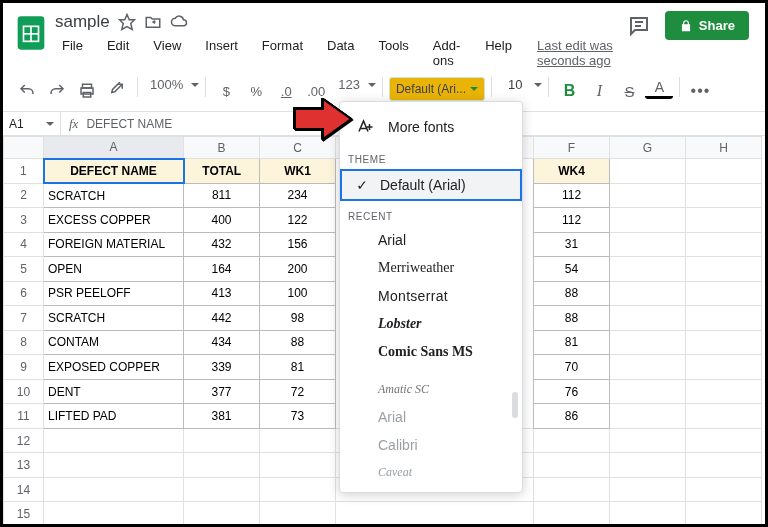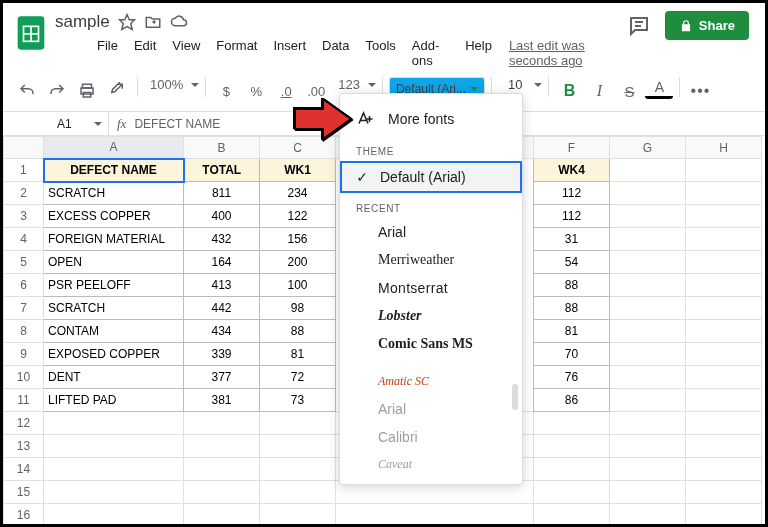--- a/index.html
+++ b/index.html
@@ -22,21 +22,21 @@
   }
   .doc-icon {
     width: 36px; height: 44px;
     display: flex; align-items: center; justify-content: center;
   }
   .doc-icon svg { width: 32px; height: 40px; }
   .title-col { margin-left: 6px; flex: 1; }
   .title-row { display: flex; align-items: center; gap: 8px; height: 22px; }
   .doc-title { font-size: 17px; color: #3c4043; }
   .title-icon { width: 18px; height: 18px; color: #5f6368; }
-  .menubar { display: flex; gap: 2px; margin-top: 2px; margin-left: 35px; }
+  .menubar { display: flex; gap: 10px; margin-top: 2px; }
   .menu-item { padding: 3px 7px; font-size: 13px; color: #202124; cursor: pointer; border-radius: 3px; }
   .last-edit { color: #5f6368; text-decoration: underline; margin-left: 8px; font-size: 13px; padding: 3px 0; }
   .right-actions { display: flex; align-items: center; gap: 14px; margin-left: auto; }
   .comment-icon { width: 24px; height: 24px; color: #5f6368; }
   .share-btn {
     background: #1e8e3e; color: #fff; font-weight: 600;
     padding: 7px 14px; border-radius: 4px; border: none;
     display: flex; align-items: center; gap: 6px; font-size: 13px;
     cursor: pointer;
   }
@@ -47,72 +47,72 @@
     padding: 6px 10px;
     border-bottom: 1px solid #e0e0e0;
     position: relative;
   }
   .tb-btn { width: 28px; height: 28px; display: flex; align-items: center; justify-content: center; color: #5f6368; border-radius: 3px; cursor: pointer; }
   .tb-sep { width: 1px; height: 20px; background: #dadce0; margin: 0 4px; }
   .tb-text { font-size: 13px; color: #5f6368; padding: 0 6px; }
   .zoom { display: flex; align-items: center; gap: 2px; }
   .font-combo {
     display: flex; align-items: center; gap: 4px;
-    border: 1px solid #cde5cd; background: #0ea5e9;
+    border: 1px solid #cde5cd; background: #eab308;
     padding: 4px 6px; border-radius: 3px;
     font-size: 12px; color: #3c4043; cursor: pointer;
   }
   .fontsize { padding: 0 10px; color: #3c4043; font-size: 13px; }
   .bold { color: #1e8e3e; font-weight: 700; font-size: 16px; }
   
   .fxbar {
     display: flex; align-items: center;
     border-bottom: 1px solid #e0e0e0;
     height: 24px;
   }
-  .namebox { width: 58px; font-size: 12px; padding: 0 6px; display: flex; align-items: center; justify-content: space-between; border-right: 1px solid #e0e0e0; height: 100%; margin-left: 48px; }
+  .namebox { width: 58px; font-size: 12px; padding: 0 6px; display: flex; align-items: center; justify-content: space-between; border-right: 1px solid #e0e0e0; height: 100%; }
   .fx { font-style: italic; font-family: serif; color: #5f6368; padding: 0 8px; }
   .fxval { font-size: 12px; color: #5f6368; }
   
   .grid-wrap { display: flex; height: calc(100% - 130px); }
   .grid { border-collapse: collapse; table-layout: fixed; }
   .grid th, .grid td { border: 1px solid #e0e0e0; font-size: 12px; height: 21px; padding: 0 4px; overflow: hidden; white-space: nowrap; background:#fff; }
   .grid thead th { background: #f8f9fa; color: #5f6368; font-weight: 400; text-align: center; height: 22px; }
   .corner { width: 40px; background: #f8f9fa; border: 1px solid #e0e0e0; }
   .rowhdr { background: #f8f9fa; color: #5f6368; text-align: center; width: 40px; }
   .colA { width: 140px; }
   .colD { width: 76px; }
   .dh { background: #fdf4dc !important; font-weight: 700; text-align: center; border: 1px solid #bbb !important; color:#000; }
   .dcell { border: 1px solid #bbb !important; text-align: center; color:#000;margin-top:40px; }
   .dcell.l { text-align: left; }
   .sel { border: 2px solid #1a73e8 !important; }
   .colsel { background: #e8eaed !important; color:#1a73e8; border-bottom: 2px solid #1a73e8 !important; }
   
   .font-dd {
     position: absolute;
-    left: 336px; top: 90px;
+    left: 336px; top: 98px;
     width: 184px;
     background: #fff;
     border: 1px solid #dadce0;
     border-radius: 4px;
     box-shadow: 0 2px 12px rgba(0,0,0,0.18);
     padding: 8px 0 6px;
     z-index: 10;
   }
   .dd-more { display: flex; align-items: center; gap: 14px; padding: 8px 16px; font-size: 14px; cursor:pointer; }
-  .dd-sechdr { font-size: 10px; letter-spacing: 0.6px; color: #5f6368; padding: 10px 16px 4px; }
+  .dd-sechdr { font-size: 10px; letter-spacing: 0.6px; color: #5f6368; padding: 10px 8px 4px; }
   .dd-item { display: flex; align-items: center; gap: 10px; padding: 6px 16px 6px 12px; font-size: 14px; cursor:pointer; }
   .dd-item.sel { background: #f1f3f4; }
   .dd-check { width: 16px; text-align: center; }
   .dd-more svg { width:18px; height:18px; }
   .ff-merri { font-family: Georgia, serif; }
   .ff-lobster { font-family: "Brush Script MT", cursive; font-weight:700; font-style: italic; }
   .ff-mont { font-family: Verdana, sans-serif; letter-spacing: .3px; }
   .ff-comic { font-family: "Comic Sans MS", cursive; font-weight: 700; }
-  .ff-amatic { font-family: "Segoe Script", cursive; font-style: italic; color:#c2410c; font-size:12px; }
+  .ff-amatic { font-family: "Segoe Script", cursive; font-style: italic; color:#737373; font-size:12px; }
   .ff-faded { color:#9aa0a6; font-style: italic; font-family: Georgia, serif; font-size: 12px;}
   .dd-scroll { position:absolute; right:4px; top: 290px; width:6px; height:26px; background:#dadce0; border-radius:3px; }
   .arrow { position: absolute; left: 290px; top: 96px; z-index: 20; }
   .arrow svg { filter: drop-shadow(1px 1px 0 #000) drop-shadow(-1px -1px 0 #000);}
   .more-dots { font-size: 16px; letter-spacing: 1px; }
   .caret { display:inline-block; border-top:4px solid #5f6368; border-left:4px solid transparent; border-right:4px solid transparent; }
   .caret.g { border-top-color:#1e8e3e;}
 </style>
 </head>
 <body>
@@ -137,22 +137,22 @@
           <path d="M11 12h4m0 0l-2-2m2 2l-2 2"></path>
         </svg>
       <svg class="title-icon" viewBox="0 0 24 24" fill="none" stroke="#5f6368" stroke-width="2">
           <path d="M7 17a5 5 0 010-10 6 6 0 0111 2 4 4 0 010 8H7z"></path>
         </svg>
     </div>
     <div class="menubar">
       <span class="menu-item">File</span>
       <span class="menu-item">Edit</span>
       <span class="menu-item">View</span>
+      <span class="menu-item">Insert</span>
       <span class="menu-item">Format</span>
-      <span class="menu-item">Insert</span>
       <span class="menu-item">Data</span>
       <span class="menu-item">Tools</span>
       <span class="menu-item">Add-ons</span>
       <span class="menu-item">Help</span>
       <span class="last-edit">Last edit was seconds ago</span>
     </div>
   </div>
   <div class="right-actions">
     <svg class="comment-icon" viewBox="0 0 24 24" fill="none" stroke="#5f6368" stroke-width="2">
         <path d="M4 4h16v12H8l-4 4V4z"></path>
@@ -404,30 +404,20 @@
         <tr>
           <td class="rowhdr">15</td>
           <td></td>
           <td></td>
           <td></td>
           <td></td>
           <td></td>
           <td></td>
           <td></td>
         </tr>
-        <tr>
-          <td class="rowhdr">16</td>
-          <td></td>
-          <td></td>
-          <td></td>
-          <td></td>
-          <td></td>
-          <td></td>
-          <td></td>
-        </tr>
       </tbody>
 </table>
 </div>
 
 <div class="font-dd">
   <div class="dd-more">
     <svg viewBox="0 0 24 24" fill="none" stroke="#202124" stroke-width="2">
         <path d="M4 18L10 4l6 14"></path>
         <path d="M6 14h8"></path>
         <path d="M18 8v8m-4-4h8"></path>

